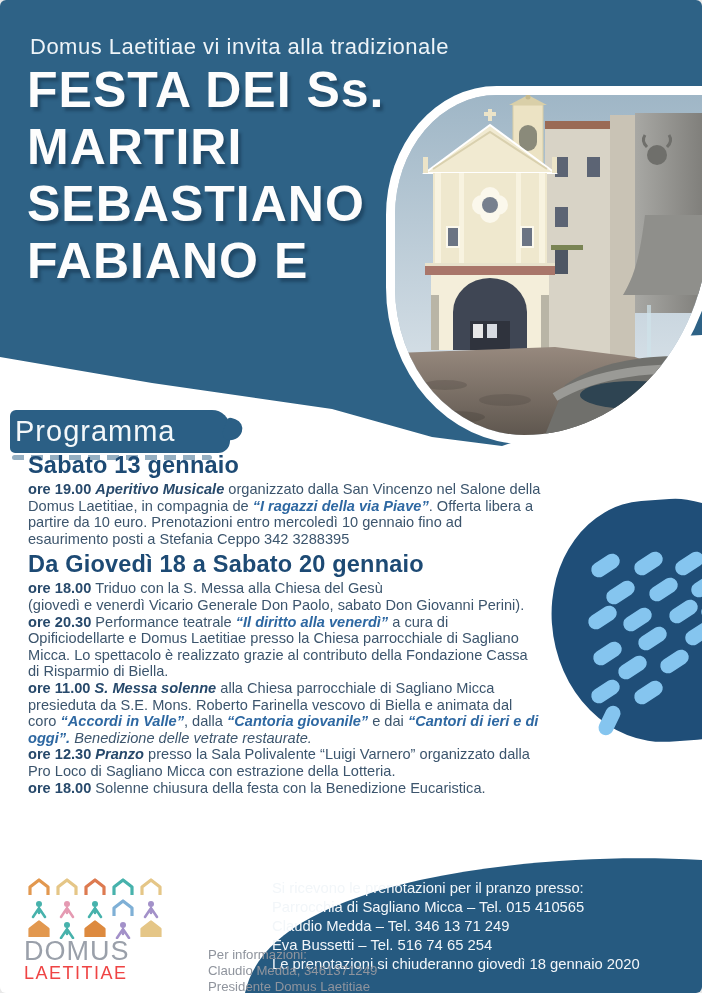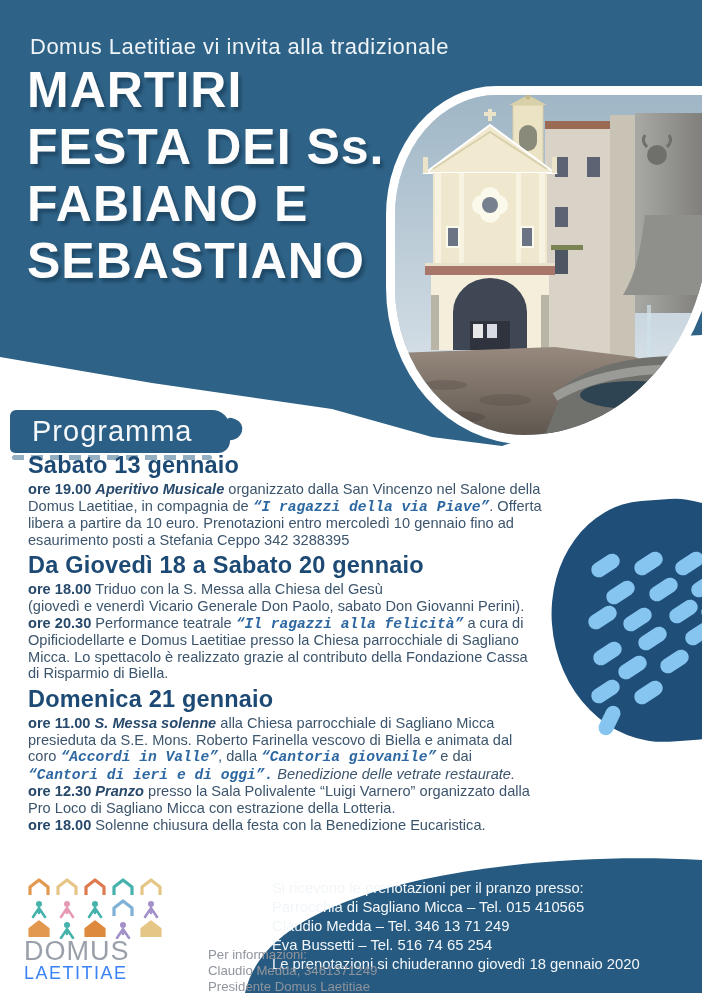--- a/index.html
+++ b/index.html
@@ -8,76 +8,76 @@
     --dash-navy:#1F4E78;
     --dash-blue:#85C5EF;
     --footer-blue:#265A80;
     --heading-navy:#1D4A74;
     --body-navy:#3C556D;
     --bold-navy:#27496B;
     --quote-blue:#2E68A2;
   }
   html,body{margin:0;padding:0;background:#e8e8e8;}
   .page{position:relative;width:702px;height:993px;background:#fff;overflow:hidden;
-        font-family:"Liberation Sans",sans-serif;margin:0 auto;}
+        font-family:"Liberation Sans",sans-serif;margin:0 auto;border-radius:6px;}
   
   .header{position:absolute;left:0;top:0;width:702px;height:470px;background:var(--header-blue);
     clip-path:polygon(0 0,702px 0,702px 335px,640px 338px,595px 352px,572px 380px,552px 410px,
                       532px 436px,502px 446px,432px 437px,332px 409px,152px 383px,0 357px);}
   .subtitle{position:absolute;left:30px;top:34px;font-size:22px;color:#eef4f8;letter-spacing:.5px;}
   .title{position:absolute;left:27px;top:62px;color:#fdfdfd;font-weight:bold;font-size:50px;
          line-height:57px;letter-spacing:1px;text-shadow:3px 4px 3px rgba(10,30,50,.35);}
   
   .photo{position:absolute;left:386px;top:86px;width:332px;height:358px;border:9px solid #fff;
          border-radius:120px 0 210px 150px / 140px 0 240px 170px;overflow:hidden;
          box-sizing:border-box;background:#aebfcd;}
   .photo svg{width:100%;height:100%;display:block;}
   
   .band{position:absolute;left:10px;top:410px;width:220px;height:43px;background:var(--band-blue);
         border-radius:6px 18px 12px 5px;color:#f4f8fa;font-size:29px;line-height:43px;
-        padding-left:22px;letter-spacing:1px;box-sizing:border-box;}
+        padding-left:5px;letter-spacing:1px;box-sizing:border-box;}
   .band:after{content:"";position:absolute;right:-12px;top:9px;width:18px;height:22px;
         background:var(--band-blue);border-radius:4px 10px 12px 6px;transform:rotate(18deg);}
   .band:before{content:"";position:absolute;left:2px;bottom:-7px;width:200px;height:5px;
         background:repeating-linear-gradient(90deg,rgba(43,95,133,.5) 0 12px,transparent 12px 19px);
         border-radius:3px;}
   
   .sections{position:absolute;left:28px;top:448px;width:514px;}
   .sections h3{font-size:23.5px;line-height:25px;margin:5px 0 3px;color:var(--heading-navy);
                font-weight:bold;letter-spacing:.2px;}
   .para{margin:0;font-size:14.6px;line-height:16.6px;color:var(--body-navy);}
   .para .b{font-weight:bold;color:var(--bold-navy);}
   .para .i{font-style:italic;}
-  .para .hl{color:var(--quote-blue);font-family:Liberation Mono, monospace;}
+  .para .hl{color:var(--quote-blue);}
   
   .dashblob{position:absolute;left:552px;top:500px;width:216px;height:242px;background:var(--dash-navy);
             border-radius:52% 48% 42% 58% / 55% 45% 40% 60%;transform:rotate(-4deg);}
   .dash{position:absolute;width:31px;height:15px;background:var(--dash-blue);border-radius:8px;
         transform:rotate(-33deg);}
   
   .footerblob{position:absolute;left:0;top:830px;width:702px;height:163px;}
   .resv{position:absolute;left:272px;top:879px;width:420px;text-align:left;color:#f2f6f9;
         font-size:14.8px;line-height:19px;}
   .logo-houses{position:absolute;left:26px;top:877px;}
   .logo-domus{position:absolute;left:24px;top:936px;font-size:27px;letter-spacing:1px;color:#9aa0aa;}
-  .logo-laet{position:absolute;left:24px;top:963px;font-size:18px;letter-spacing:1.5px;color:#3b82f6;}
+  .logo-laet{position:absolute;left:24px;top:963px;font-size:18px;letter-spacing:1.5px;color:#ef4444;}
   .info{position:absolute;left:208px;top:903px;font-size:13.2px;line-height:16.2px;color:#8f949d;margin-top:44px;}
 </style>
 </head>
 <body>
 
 <div class="page">
 
   <div class="header"></div>
   <div class="subtitle">Domus Laetitiae vi invita alla tradizionale</div>
   <div class="title">
+    <div>FESTA DEI Ss.</div>
     <div>MARTIRI</div>
-    <div>FESTA DEI Ss.</div>
+    <div>SEBASTIANO</div>
     <div>FABIANO E</div>
-    <div>SEBASTIANO</div>
   </div>
 
   <div class="photo">
     <svg viewBox="0 0 314 340" preserveAspectRatio="none">
       <defs>
         <linearGradient id="sky" x1="0" y1="0" x2="0" y2="1">
           <stop offset="0" stop-color="#9fb6c6"></stop>
             <stop offset="1" stop-color="#e2e9ee"></stop>
         </linearGradient>
         <linearGradient id="stone" x1="0" y1="0" x2="1" y2="0">
@@ -169,26 +169,25 @@
   <div>
     <h3>Da Giovedì 18 a Sabato 20 gennaio</h3>
     <div>
           <p class="para"><span class="b">ore 18.00 </span><span>Triduo con la S. Messa alla Chiesa del Gesù</span></p>
           <p class="para"><span>(giovedì e venerdì Vicario Generale Don Paolo, sabato Don Giovanni Perini).</span></p>
         </div>
   </div>
 
   <div>
     <div>
-          <p class="para"><span class="b">ore 20.30 </span><span>Performance teatrale </span><span class="b i hl">“Il ragazzi alla felicità”</span><span> a cura di Opificiodellarte e Domus Laetitiae presso la Chiesa parrocchiale di Sagliano Micca. Lo spettacolo è realizzato grazie al contributo della Fondazione Cassa di Risparmio di Biella.</span></p>
-        </div>
-  </div>
-
-  <div>
-    <h3>Domenica 21 gennaio</h3>
+          <p class="para"><span class="b">ore 20.30 </span><span>Performance teatrale </span><span class="b i hl">“Il diritto alla venerdì”</span><span> a cura di Opificiodellarte e Domus Laetitiae presso la Chiesa parrocchiale di Sagliano Micca. Lo spettacolo è realizzato grazie al contributo della Fondazione Cassa di Risparmio di Biella.</span></p>
+        </div>
+  </div>
+
+  <div>
     <div>
           <p class="para"><span class="b">ore 11.00 </span><span class="b i">S. Messa solenne</span><span> alla Chiesa parrocchiale di Sagliano Micca presieduta da S.E. Mons. Roberto Farinella vescovo di Biella e animata dal coro </span><span class="b i hl">“Accordi in Valle”</span><span>, dalla </span><span class="b i hl">“Cantoria giovanile”</span><span> e dai </span><span class="b i hl">“Cantori di ieri e di oggi”.</span><span> </span><span class="i">Benedizione delle vetrate restaurate.</span></p>
           <p class="para"><span class="b">ore 12.30 </span><span class="b i">Pranzo</span><span> presso la Sala Polivalente “Luigi Varnero” organizzato dalla Pro Loco di Sagliano Micca con estrazione della Lotteria.</span></p>
           <p class="para"><span class="b">ore 18.00 </span><span>Solenne chiusura della festa con la Benedizione Eucaristica.</span></p>
         </div>
   </div>
 </div>
 
   <div class="dashblob"></div>
   <div id="dash-layer">

